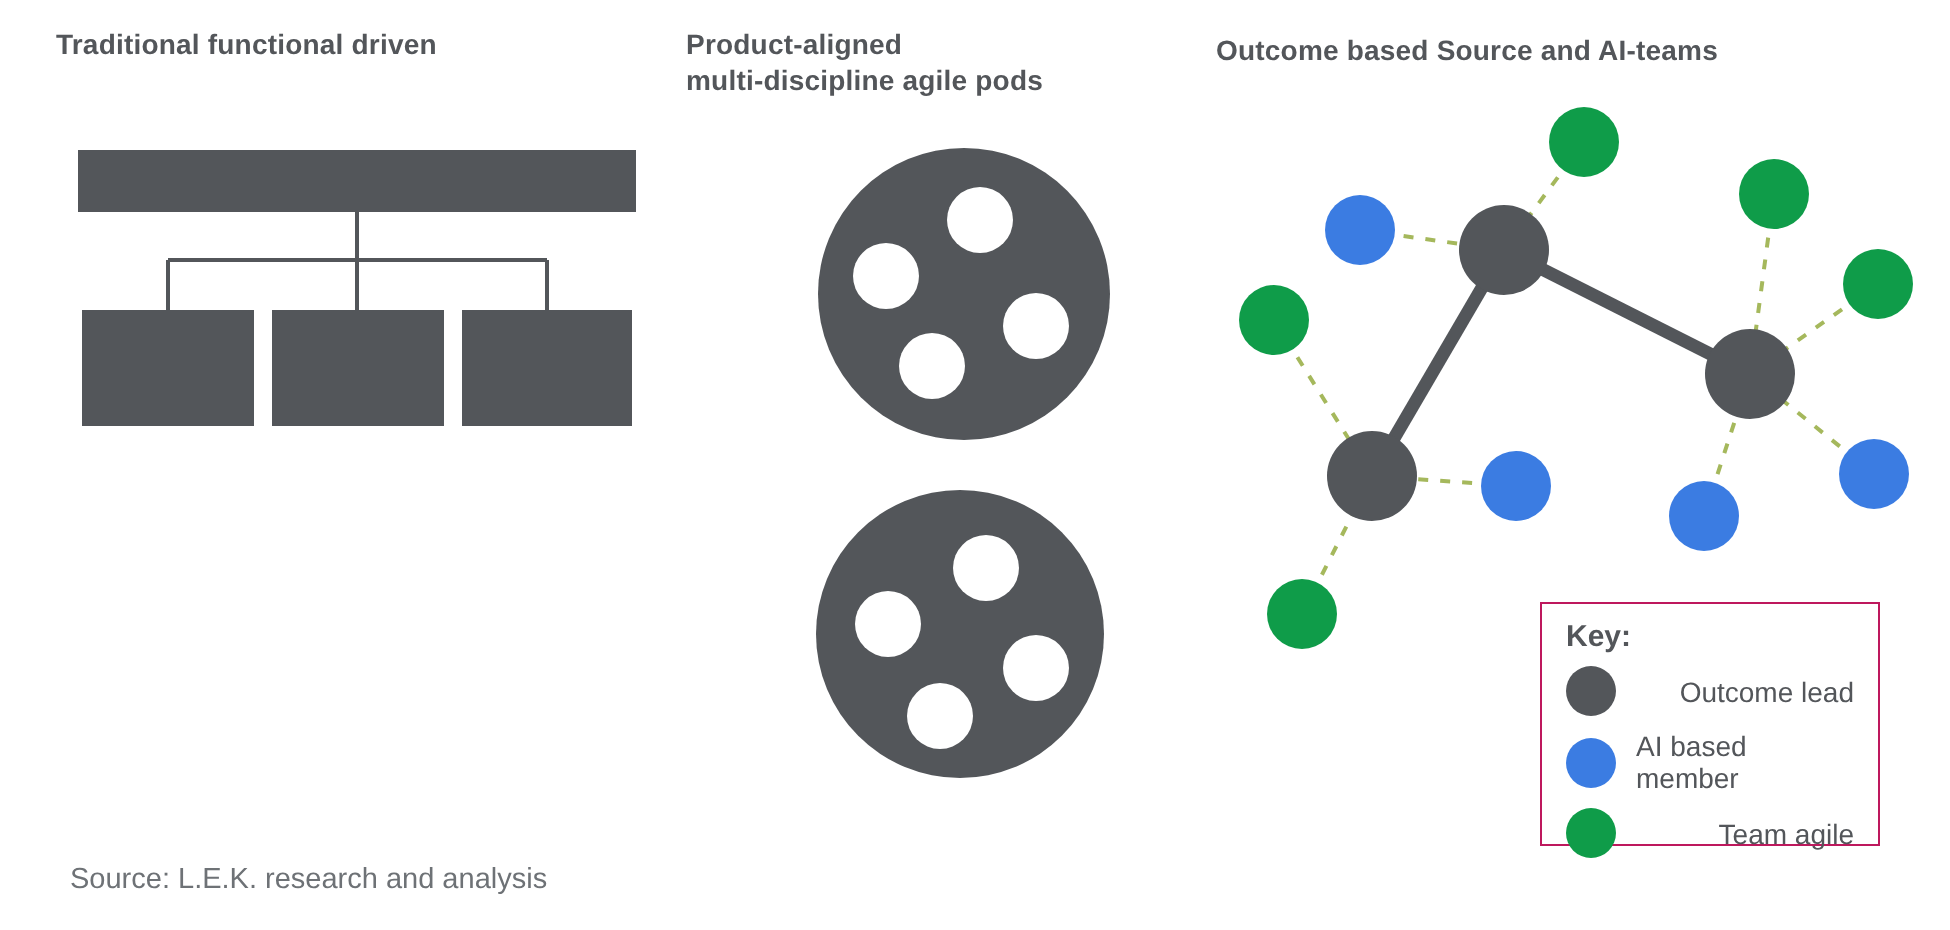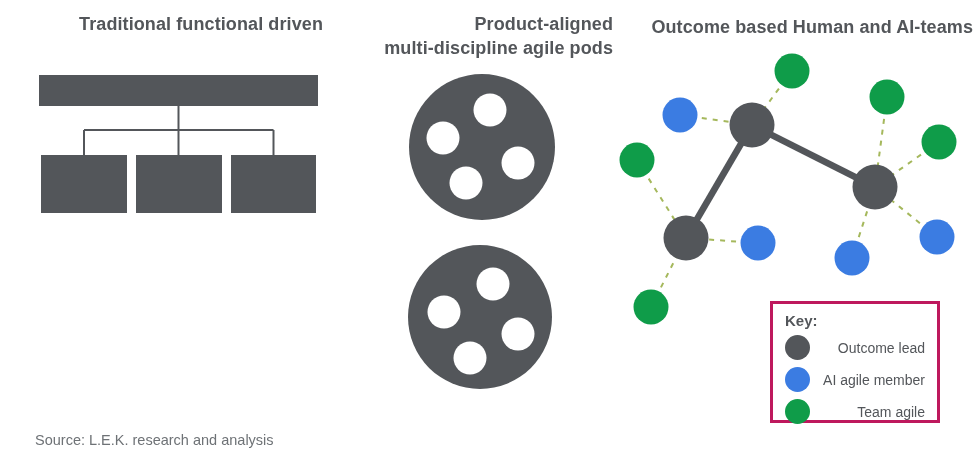--- a/index.html
+++ b/index.html
@@ -2,30 +2,30 @@
 <html><head>
 <meta charset="utf-8">
 <style>
   html,body{margin:0;padding:0;background:#ffffff;}
   .canvas{
     position:relative;width:975px;height:465px;background:#ffffff;
     font-family:"Liberation Sans",sans-serif;overflow:hidden;
   }
   #diagram-svg{position:absolute;left:0;top:0;}
   .panel-title{
-    position:absolute;font-weight:bold;font-size:18px;line-height:1.32;
-    text-align:right;color:#53565a;letter-spacing:.1px;
+    position:absolute;font-weight:bold;font-size:14px;line-height:1.32;
+    text-align:left;color:#53565a;letter-spacing:.1px;
   }
   .panel-title span{display:block;}
   .title-org{left:28px;top:13px;width:295px;}
   .title-pods{left:343px;top:13px;width:270px;}
   .title-network{left:608px;top:16px;width:365px;white-space:nowrap;}
   .key-box{
     position:absolute;left:770px;top:301px;width:170px;height:122px;
-    box-sizing:border-box;border:3px solid #be185d;background:#ffffff;
+    box-sizing:border-box;border:1px solid #be185d;background:#ffffff;
     padding:8px 12px 8px 12px;
   }
   .key-title{font-weight:bold;font-size:15px;color:#53565a;margin-bottom:6px;}
   .key-row{display:flex;align-items:center;gap:10px;margin-bottom:7px;justify-content:space-between;}
   .key-swatch{width:25px;height:25px;border-radius:50%;flex:0 0 auto;}
   .key-label{font-size:14px;color:#53565a;}
   .source-note{
     position:absolute;left:35px;top:432px;font-size:14.5px;color:#6e7276;
   }
 </style>
@@ -91,32 +91,32 @@
   <div class="panel-title title-org">
     <span>Traditional functional driven</span>
   </div>
 
   <div class="panel-title title-pods">
     <span>Product-aligned</span>
     <span>multi-discipline agile pods</span>
   </div>
 
   <div class="panel-title title-network">
-    <span>Outcome based Human and AI-teams</span>
+    <span>Outcome based Source and AI-teams</span>
   </div>
 
   <div class="key-box">
     <div class="key-title">Key:</div>
     <div class="key-row">
       <div class="key-swatch" style="background: rgb(83, 86, 90);"></div>
       <div class="key-label">Outcome lead</div>
     </div>
     <div class="key-row">
       <div class="key-swatch" style="background: rgb(59, 124, 226);"></div>
-      <div class="key-label">AI agile member</div>
+      <div class="key-label">AI based member</div>
     </div>
     <div class="key-row">
       <div class="key-swatch" style="background: rgb(15, 156, 73);"></div>
       <div class="key-label">Team agile</div>
     </div>
   </div>
 
   <div class="source-note">Source: L.E.K. research and analysis</div>
 
 </div>

